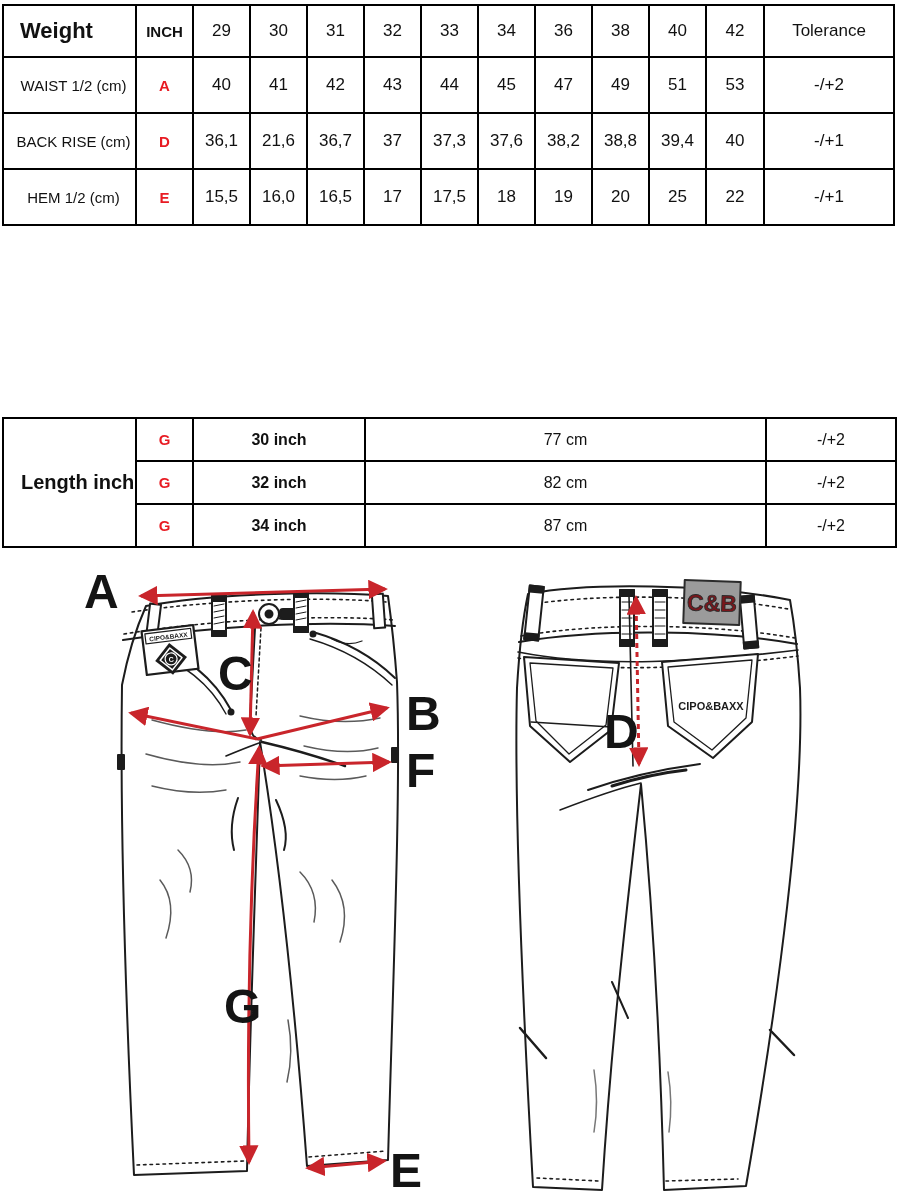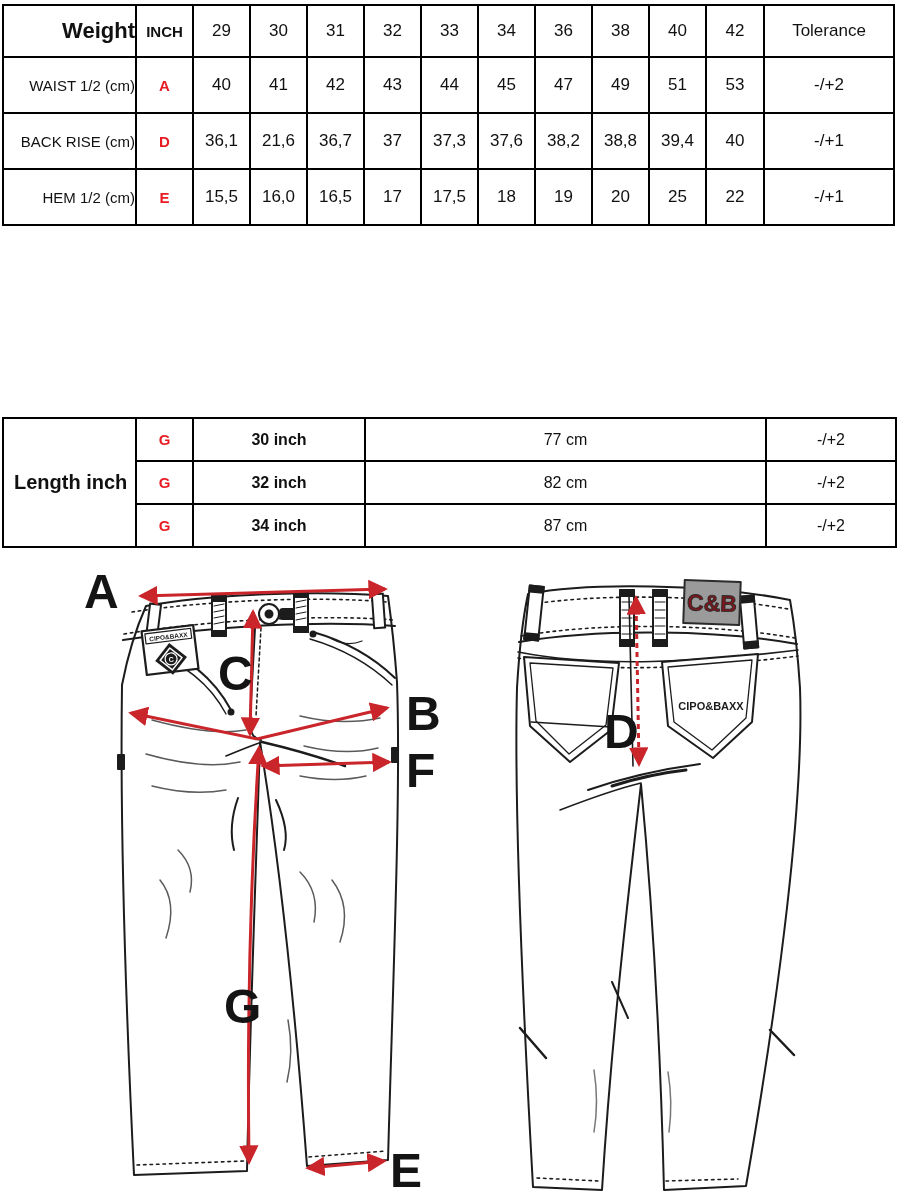--- a/index.html
+++ b/index.html
@@ -6,28 +6,28 @@
   #page{position:relative;width:900px;height:1200px;background:#fff;overflow:hidden;
         font-family:"Liberation Sans",sans-serif;color:#111;}
 
   table{border-collapse:collapse;table-layout:fixed;background:#fff;}
   td,th{border:2px solid #000;text-align:center;vertical-align:middle;
         font-size:17px;font-weight:400;padding:0;overflow:hidden;white-space:nowrap;}
 
   #size-table{position:absolute;left:2px;top:4px;width:893px;}
   #size-table thead tr{height:52px;}
   #size-table tbody tr{height:56px;}
-  #size-table .corner{font-size:22px;font-weight:700;text-align:right;padding-left:10px;}
+  #size-table .corner{font-size:22px;font-weight:700;text-align:left;padding-left:16px;}
   #size-table .inch-h{font-size:15px;font-weight:700;border-radius:20px;}
-  #size-table .rowlab{font-size:15px;text-align:right;padding-left:8px;}
+  #size-table .rowlab{font-size:15px;text-align:center;padding-left:8px;}
   .red-letter{color:#e81b23;font-weight:700;font-size:15px;}
 
   #length-table{position:absolute;left:2px;top:417px;width:893px;}
   #length-table tr{height:43px;}
-  #length-table .rowlab{font-size:20px;font-weight:700;text-align:left;padding-left:10px;}
+  #length-table .rowlab{font-size:20px;font-weight:700;text-align:left;padding-left:17px;}
   #length-table .inchval{font-size:16px;font-weight:700;}
   #length-table .cmval,#length-table .tol{font-size:16px;}
 
   #diagram{position:absolute;left:0;top:550px;width:900px;height:650px;}
   .meas-label{font-family:"Liberation Sans",sans-serif;font-weight:700;fill:#141414;}
 </style>
 </head>
 <body>
 <div id="page">
 

